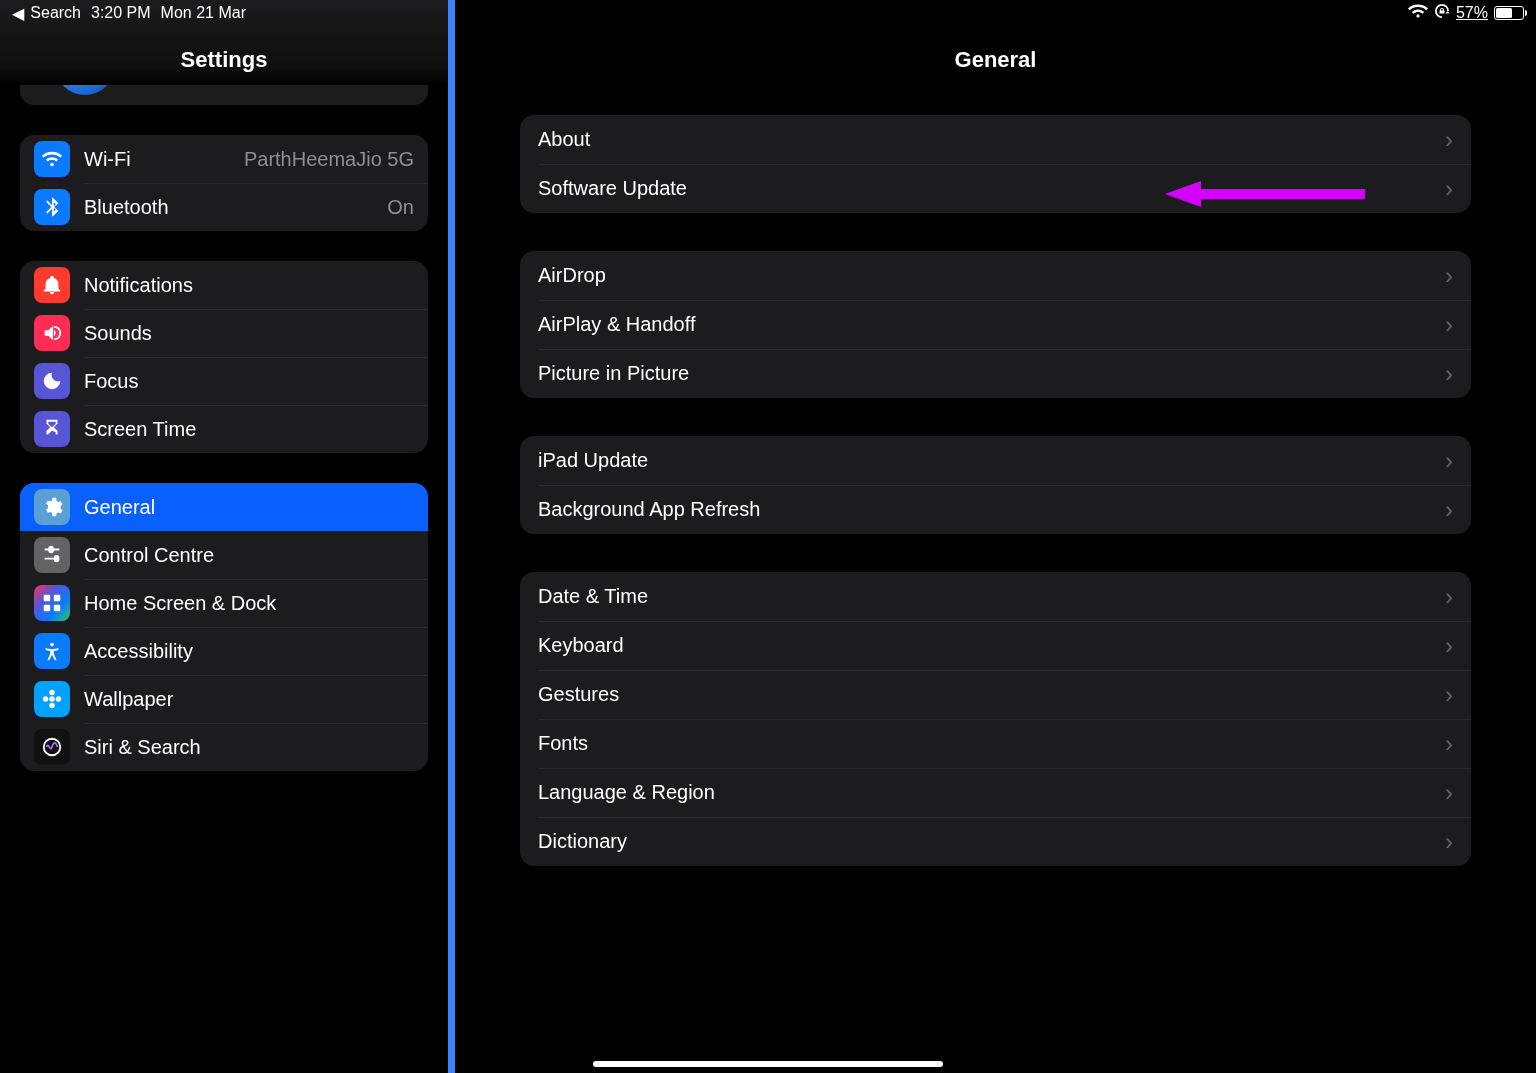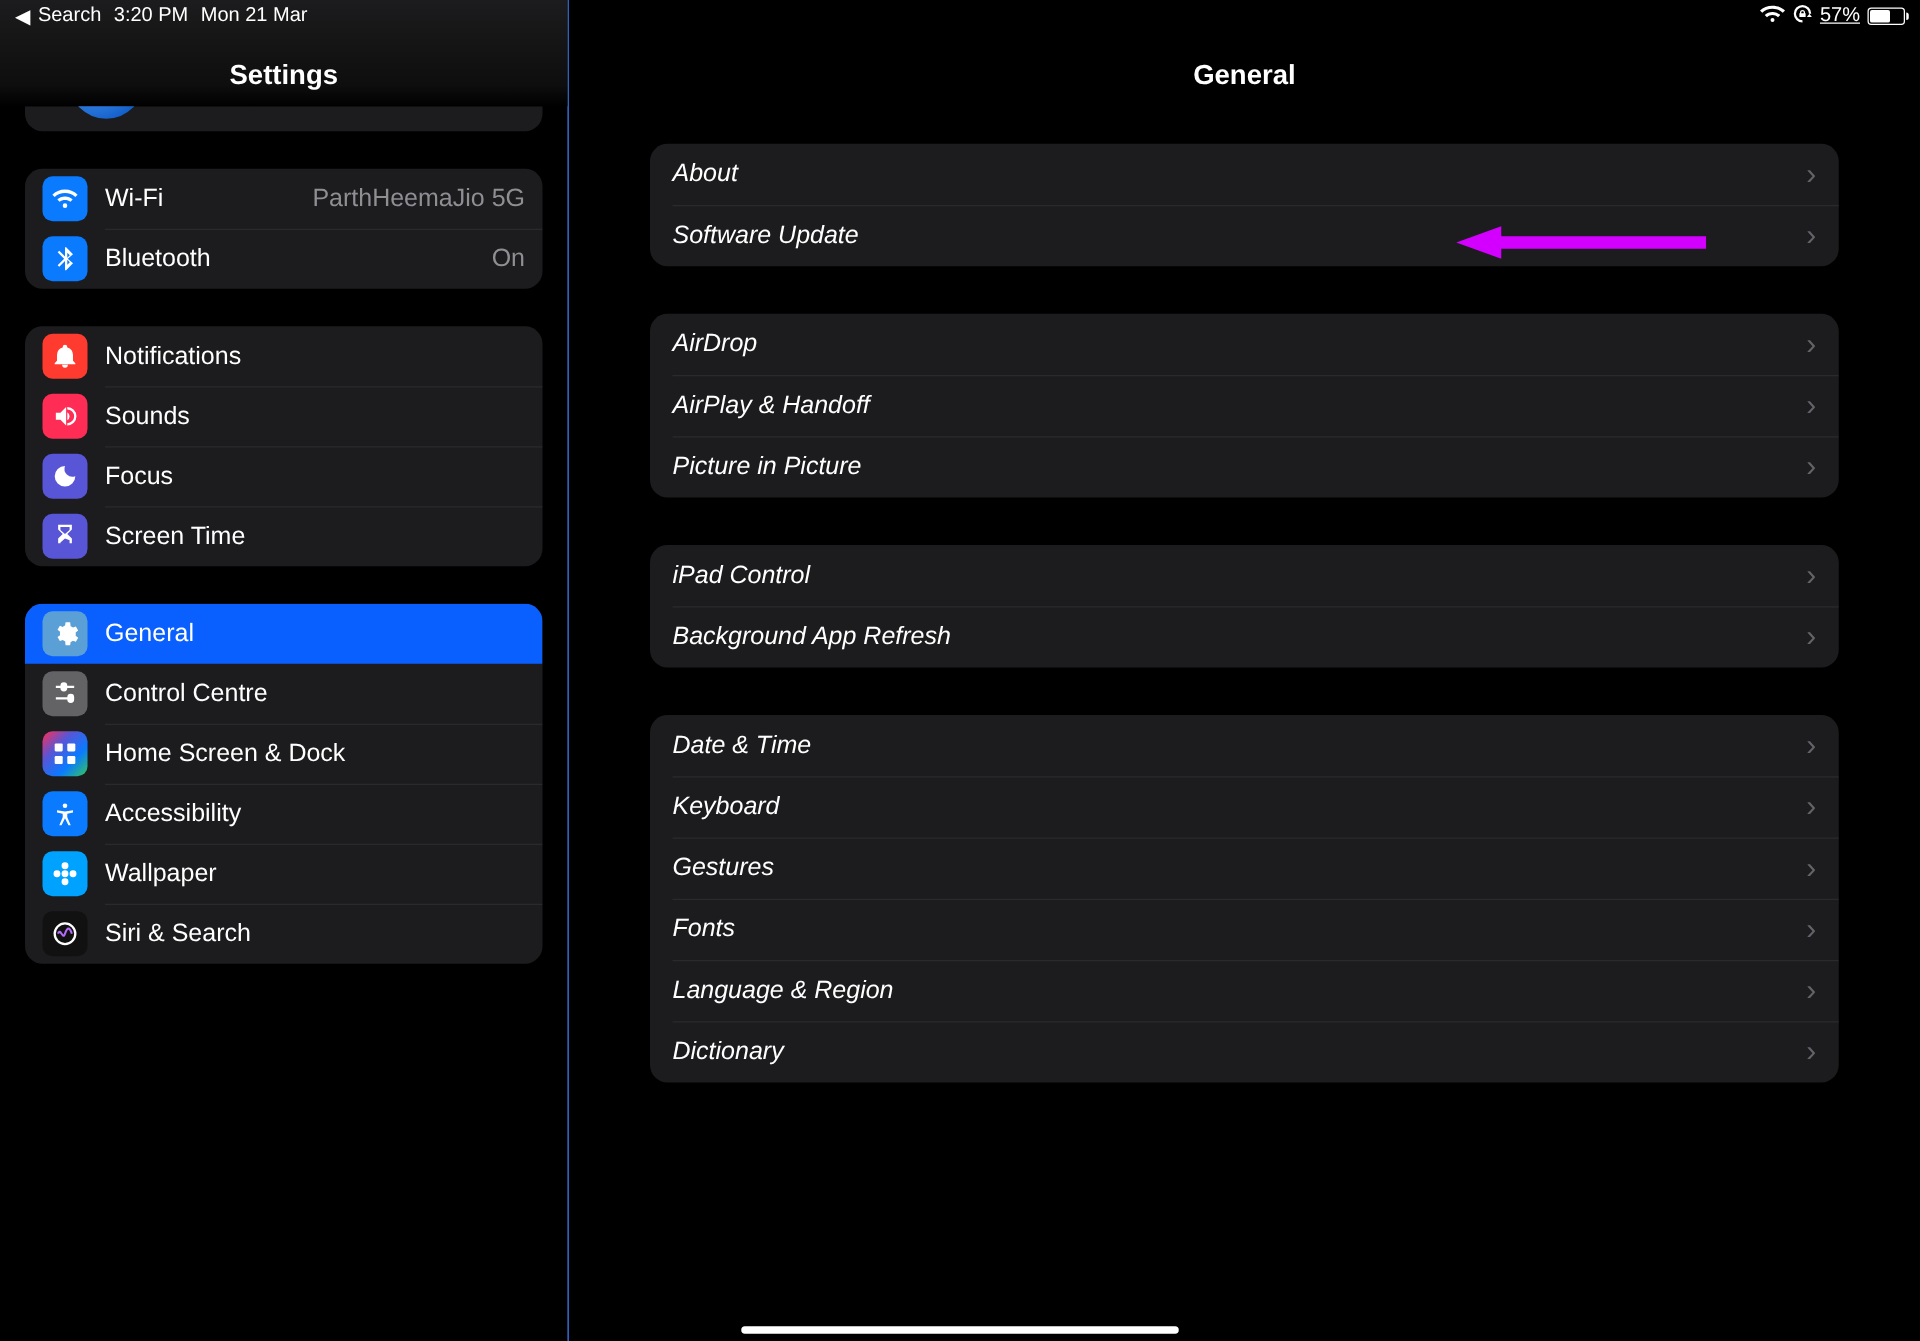--- a/index.html
+++ b/index.html
@@ -50,21 +50,21 @@
     position: absolute;
     left: 1px; top: 1px; bottom: 1px;
     width: 57%;
     background: #fff;
     border-radius: 1.5px;
   }
   
   .sidebar {
     width: 455px;
     height: 100%;
-    border-right: 1px solid #3b82f6;
+    border-right: 7px solid #3b82f6;
     display: flex;
     flex-direction: column;
     position: relative;
   }
   .sidebar-header {
     height: 85px;
     display: flex;
     align-items: flex-end;
     justify-content: center;
     padding-bottom: 12px;
@@ -183,21 +183,21 @@
     font-size: 22px;
     font-weight: 600;
   }
   .detail-scroll {
     flex: 1;
     overflow: hidden;
     padding: 30px 65px 30px 65px;
   }
   .detail .group { margin-bottom: 38px; }
   .detail .row { padding: 0 18px; min-height: 49px; }
-  .detail .row .label { font-size: 20px; font-style: italic; }
+  .detail .row .label { font-size: 20px; }
   .detail .row + .row::before { left: 18px; }
   .chevron {
     color: #636368;
     font-size: 24px;
     margin-left: 8px;
     line-height: 1;
   }
   
   .annotation-arrow {
     position: absolute;
@@ -397,21 +397,21 @@
           <span class="chevron">›</span>
         </div>
         <div class="row">
           <span class="label">Picture in Picture</span>
           <span class="chevron">›</span>
         </div>
       </div>
 
       <div class="group">
         <div class="row">
-          <span class="label">iPad Control</span>
+          <span class="label">iPad Update</span>
           <span class="chevron">›</span>
         </div>
         <div class="row">
           <span class="label">Background App Refresh</span>
           <span class="chevron">›</span>
         </div>
       </div>
 
       <div class="group">
         <div class="row">

